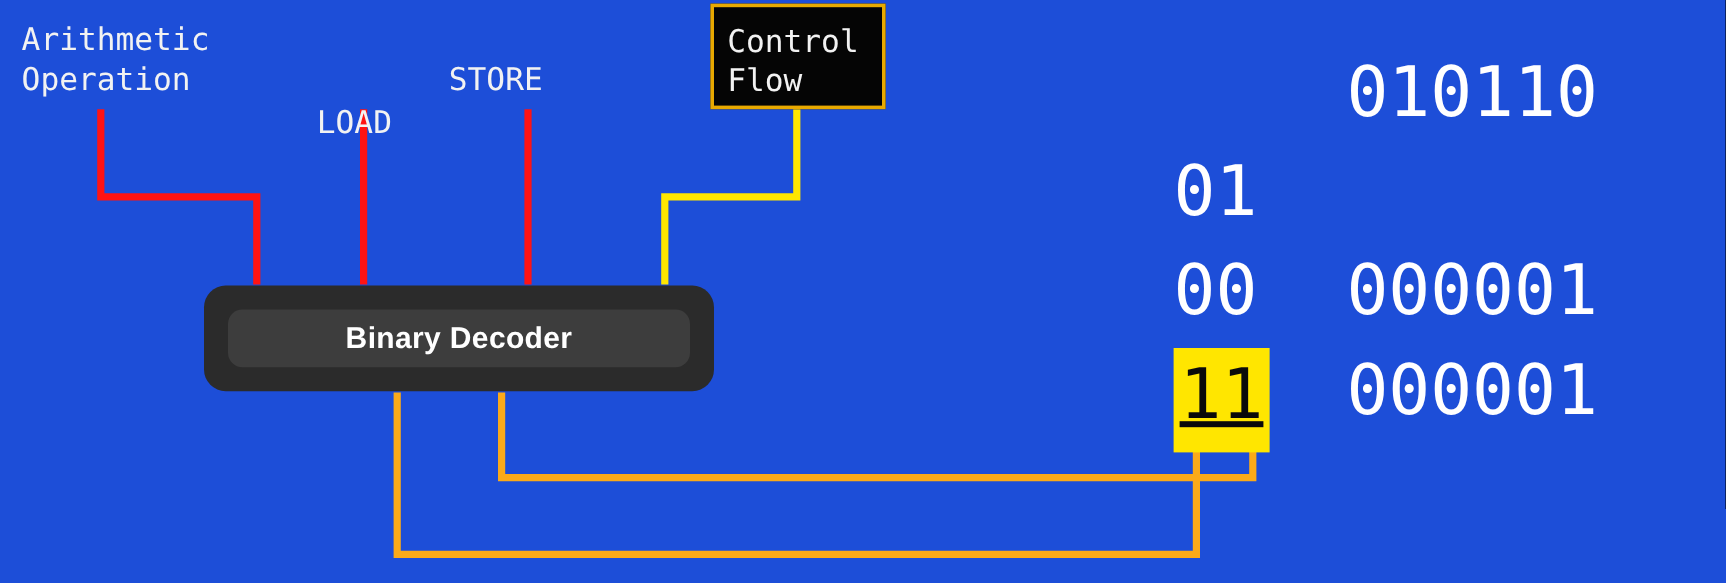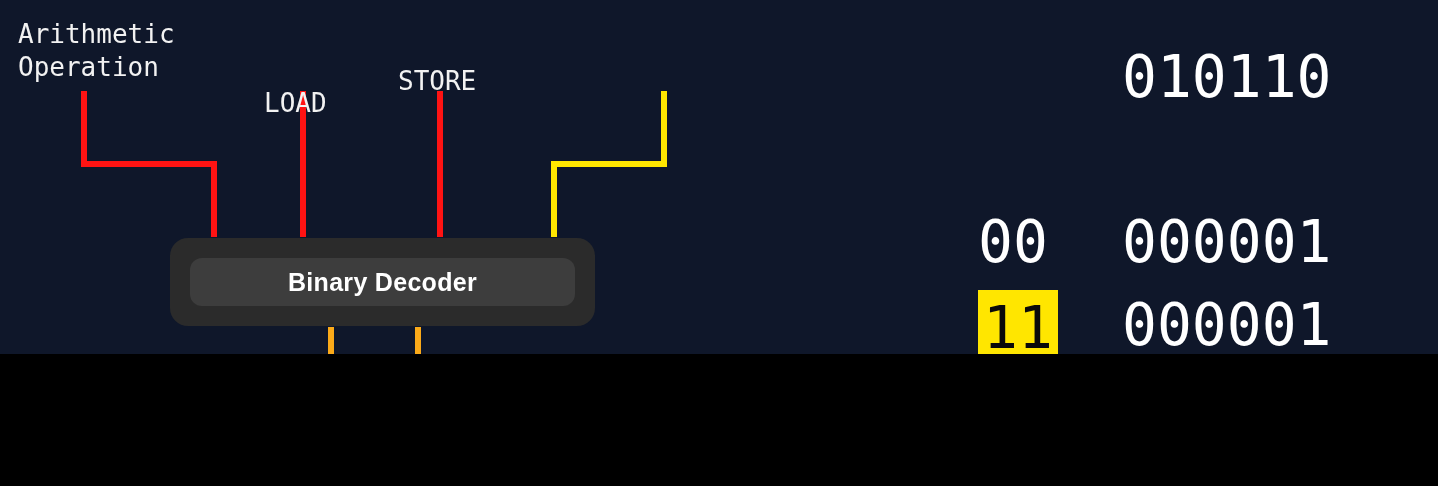--- a/index.html
+++ b/index.html
@@ -3,22 +3,22 @@
 <meta charset="utf-8">
 <style>
   html, body {
     margin: 0;
     padding: 0;
     background: #000000;
   }
   #stage {
     position: relative;
     width: 1438px;
-    height: 354px;
-    background: #0f172a;
+    height: 486px;
+    background: #1d4ed8;
     overflow: hidden;
     font-family: "DejaVu Sans Mono", "Liberation Mono", monospace;
   }
   .wires {
     position: absolute;
     left: 0;
     top: 0;
     width: 1438px;
     height: 486px;
     pointer-events: none;
@@ -27,21 +27,21 @@
     position: absolute;
     color: #f2f2f2;
     font-family: "DejaVu Sans Mono", "Liberation Mono", monospace;
     font-size: 26px;
     line-height: 33px;
     letter-spacing: 0px;
     white-space: pre;
   }
   #lbl-arith { left: 18px; top: 18px; }
   #lbl-load  { left: 264px; top: 51px; margin-top: 36px; }
-  #lbl-store { left: 398px; top: 51px; margin-top: 14px; }
+  #lbl-store { left: 374px; top: 51px; }
 
   #ctrl-box {
     position: absolute;
     left: 592px;
     top: 3px;
     width: 146px;
     height: 88px;
     border: 3px solid #e8a900;
     background: #050505;
     box-sizing: border-box;
@@ -100,20 +100,21 @@
   .row2 { top: 213px; }
   .row3 { top: 296px; }
 
   .addr.hl {
     background: #ffe600;
     color: #0a0a0a;
     padding: 9px 5px 20px 5px;
     left: 978px;
     top: 290px;
     line-height: 58px;
+    text-decoration: underline;
   }
 </style>
 </head>
 <body>
 
 <div id="stage">
 
   <svg class="wires" viewBox="0 0 1438 486" width="1438" height="486" aria-hidden="true">
 
     <path fill="none" stroke="#ff1313" stroke-width="6" d="M 84 91 L 84 164 L 214 164 L 214 237"></path>
@@ -129,27 +130,32 @@
     <path fill="none" stroke="#fbaa19" stroke-width="6" d="M 418 327 L 418 398 L 1044 398 L 1044 372"></path>
   </svg>
 
   <div class="label" id="lbl-arith">Arithmetic
 Operation</div>
 
   <div class="label" id="lbl-load">LOAD</div>
 
   <div class="label" id="lbl-store">STORE</div>
 
+  <div id="ctrl-box">
+    <div class="ctrl-text">Control
+Flow</div>
+  </div>
 
   <div id="decoder">
     <div class="inner">
       <span>Binary Decoder</span>
     </div>
   </div>
 
+  <div class="bits addr row1">01</div>
   <div class="bits addr row2">00</div>
   <div class="bits addr hl">11</div>
 
   <div class="bits word row0">010110</div>
   <div class="bits word row2">000001</div>
   <div class="bits word row3">000001</div>
 
 </div>
 
 </body></html>

